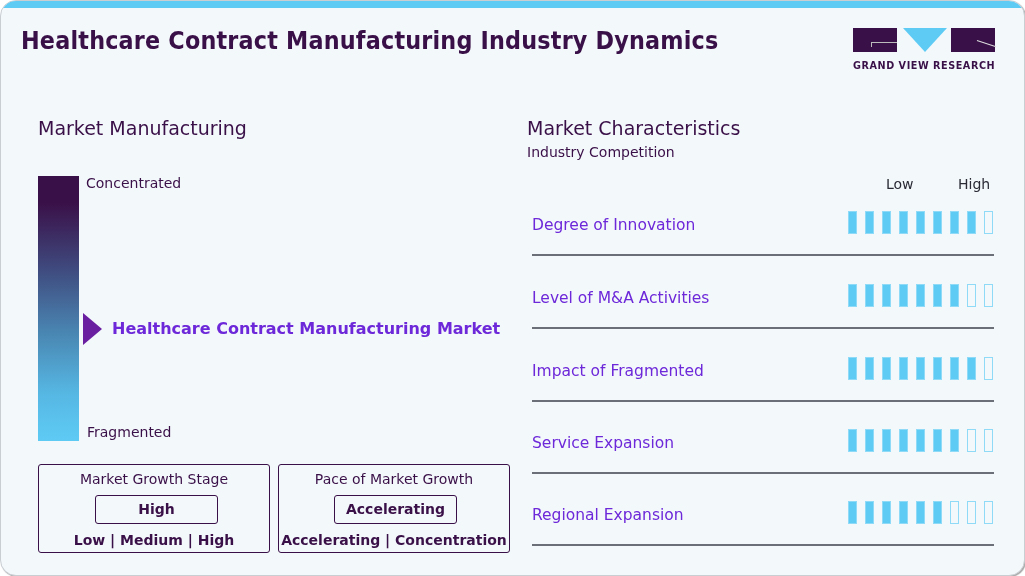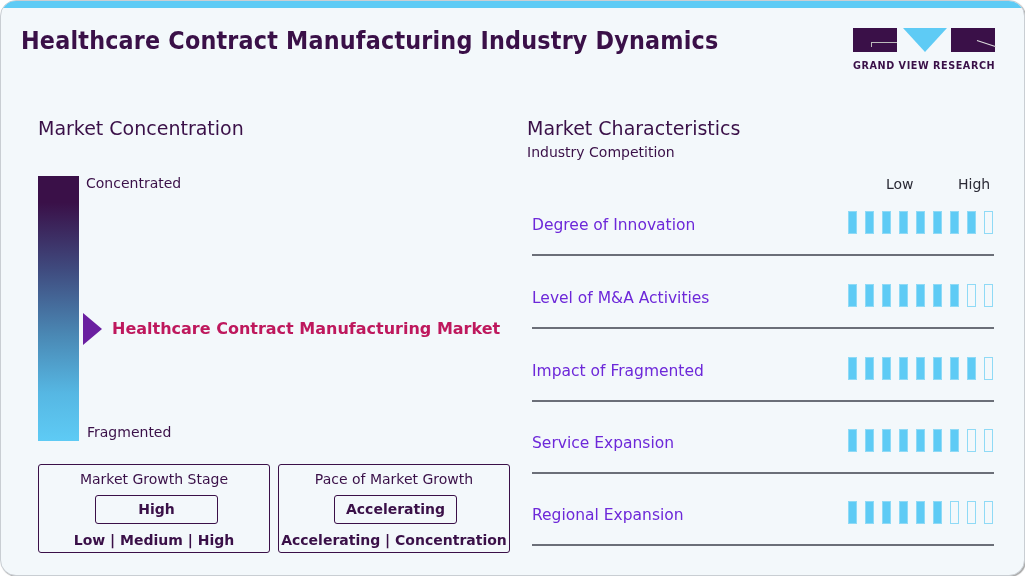--- a/index.html
+++ b/index.html
@@ -16,21 +16,21 @@
     .logo .line1b { position:absolute; left:18px; top:14px; width:1px; height:5px; background:#bbb; }
     .logo .line2 { position:absolute; left:124px; top:12px; width:20px; height:1px; background:#ddd; transform:rotate(18deg); transform-origin:left; }
     .logo .txt { position:absolute; left:0; top:31px; width:144px; font-size:10.5px; font-weight:700; color:#3a1048; letter-spacing:0.6px; white-space:nowrap; font-family:"DejaVu Sans", sans-serif; transform:scaleX(0.92); transform-origin:left; }
 
     .sec-title { position:absolute; font-size:19px; color:#3a1048; font-family:"DejaVu Sans", sans-serif; font-weight:500; white-space:nowrap; }
     .sub { position:absolute; font-size:14px; color:#3a1048; font-family:"DejaVu Sans", sans-serif; white-space:nowrap; }
 
     .gradbar { position:absolute; left:37px; top:175px; width:41px; height:265px; background:linear-gradient(to bottom, #3a1048 0%, #3a1048 10%, #3f4a7e 35%, #4a88b4 60%, #56b7e3 82%, #5ecbf5 100%); }
     .lbl { position:absolute; font-size:14px; color:#3a1048; font-family:"DejaVu Sans", sans-serif; white-space:nowrap; }
     .pointer { position:absolute; left:82px; top:312px; width:0; height:0; border-top:16px solid transparent; border-bottom:16px solid transparent; border-left:19px solid #6a1fa0; }
-    .marketlbl { position:absolute; left:111px; top:318px; font-size:16px; color:#be185d; font-family:"DejaVu Sans", sans-serif; font-weight:600; white-space:nowrap; }
+    .marketlbl { position:absolute; left:111px; top:318px; font-size:16px; color:#6d28d9; font-family:"DejaVu Sans", sans-serif; font-weight:600; white-space:nowrap; }
 
     .box { position:absolute; top:463px; height:89px; border:1.5px solid #3a1048; border-radius:3px; box-sizing:border-box; }
     .box .bt { position:absolute; left:0; right:0; top:6px; text-align:center; font-size:14px; color:#3a1048; font-family:"DejaVu Sans", sans-serif; }
     .box .val { position:absolute; top:30px; height:29px; border:1.5px solid #3a1048; border-radius:3px; box-sizing:border-box; text-align:center; line-height:26px; font-size:14px; font-weight:700; color:#3a1048; font-family:"DejaVu Sans", sans-serif; }
     .box .opts { position:absolute; left:0; right:0; top:67px; text-align:center; font-size:14px; font-weight:600; color:#3a1048; font-family:"DejaVu Sans", sans-serif; white-space:nowrap; }
 
     .lowhigh { position:absolute; top:175px; font-size:14px; color:#2a2a35; font-family:"DejaVu Sans", sans-serif; }
     .row { position:absolute; left:531px; width:462px; height:72px; }
     .row .rl { position:absolute; left:0; top:0; font-size:15.5px; color:#6d28d9; font-family:"DejaVu Sans", sans-serif; white-space:nowrap; }
     .row .bars { position:absolute; left:316px; top:-5px; display:flex; }
@@ -49,21 +49,21 @@
   <div class="logo">
     <div class="blk b1"></div>
     <div class="line1"></div>
     <div class="line1b"></div>
     <div class="tri"></div>
     <div class="blk b2"></div>
     <div class="line2"></div>
     <div class="txt">GRAND VIEW RESEARCH</div>
   </div>
 
-  <div class="sec-title" style="left:37px; top:116px;">Market Concentration</div>
+  <div class="sec-title" style="left:37px; top:116px;">Market Manufacturing</div>
   <div class="gradbar"></div>
   <div class="lbl" style="left:85px; top:174px;">Concentrated</div>
   <div class="lbl" style="left:86px; top:423px;">Fragmented</div>
   <div class="pointer"></div>
   <div class="marketlbl">Healthcare Contract Manufacturing Market</div>
 
   <div class="box" style="left:37px; width:232px;">
     <div class="bt">Market Growth Stage</div>
     <div class="val" style="left:56px; width:123px;">High</div>
     <div class="opts">Low  |  Medium  |  High</div>

